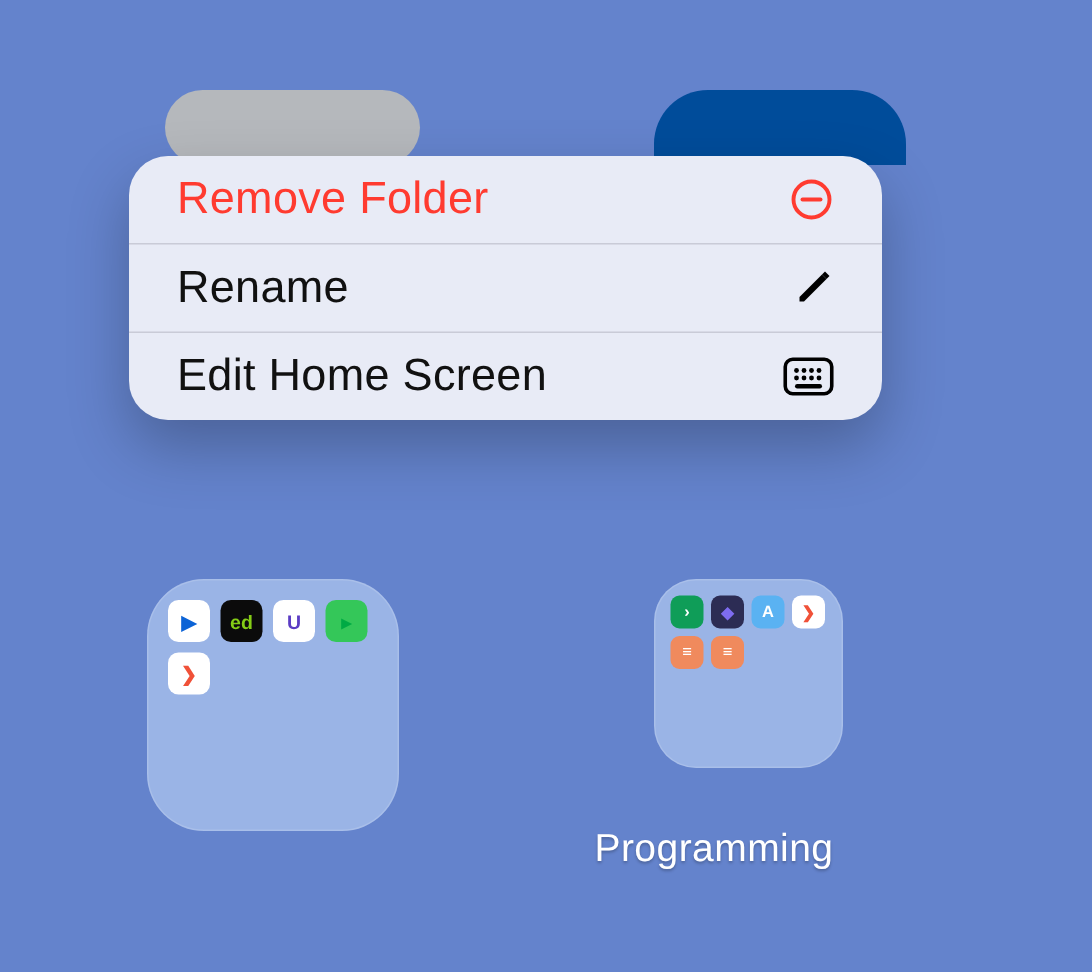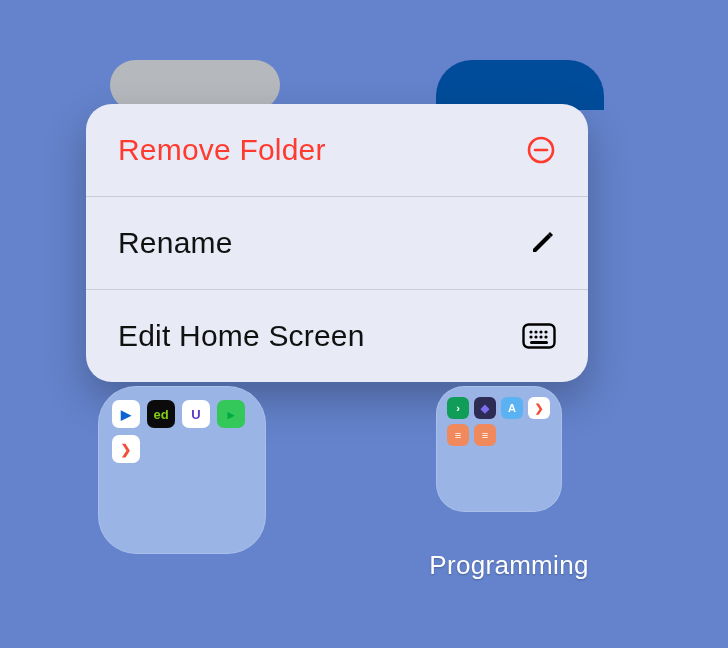--- a/index.html
+++ b/index.html
@@ -31,21 +31,21 @@
     width:502px;
     border-radius:26px;
     background:#E8EBF6;
     box-shadow:0 18px 40px rgba(0,0,0,0.25);
     overflow:hidden;
   }
   .menu-item{
     display:flex;
     align-items:center;
     justify-content:space-between;
-    padding:29px 32px;
+    padding:12px 32px;
     font-size:30px;
     letter-spacing:0.2px;
     color:#111;
     cursor:pointer;
   }
   .menu-item + .menu-item{
     border-top:1px solid rgba(60,60,80,0.18);
   }
   .menu-item.destructive{ color:#FF3B30; }
   .menu-item .icon{ flex:0 0 auto; display:flex; align-items:center; }
@@ -75,21 +75,21 @@
   }
   .mini{
     width:28px;height:28px;border-radius:7px;
     display:flex;align-items:center;justify-content:center;
     font-size:13px;font-weight:700;color:#fff;
   }
   .folder-right .mini{width:22px;height:22px;border-radius:6px;font-size:11px;}
 
   .folder-label{
     position:absolute;
-    left:416px; top:550px;
+    left:383px; top:550px;
     width:186px;
     text-align:center;
     color:#fff;
     font-size:26px;
     letter-spacing:0.3px;
     text-shadow:0 1px 2px rgba(0,0,0,0.25);
   }
 </style>
 </head>
 <body>

